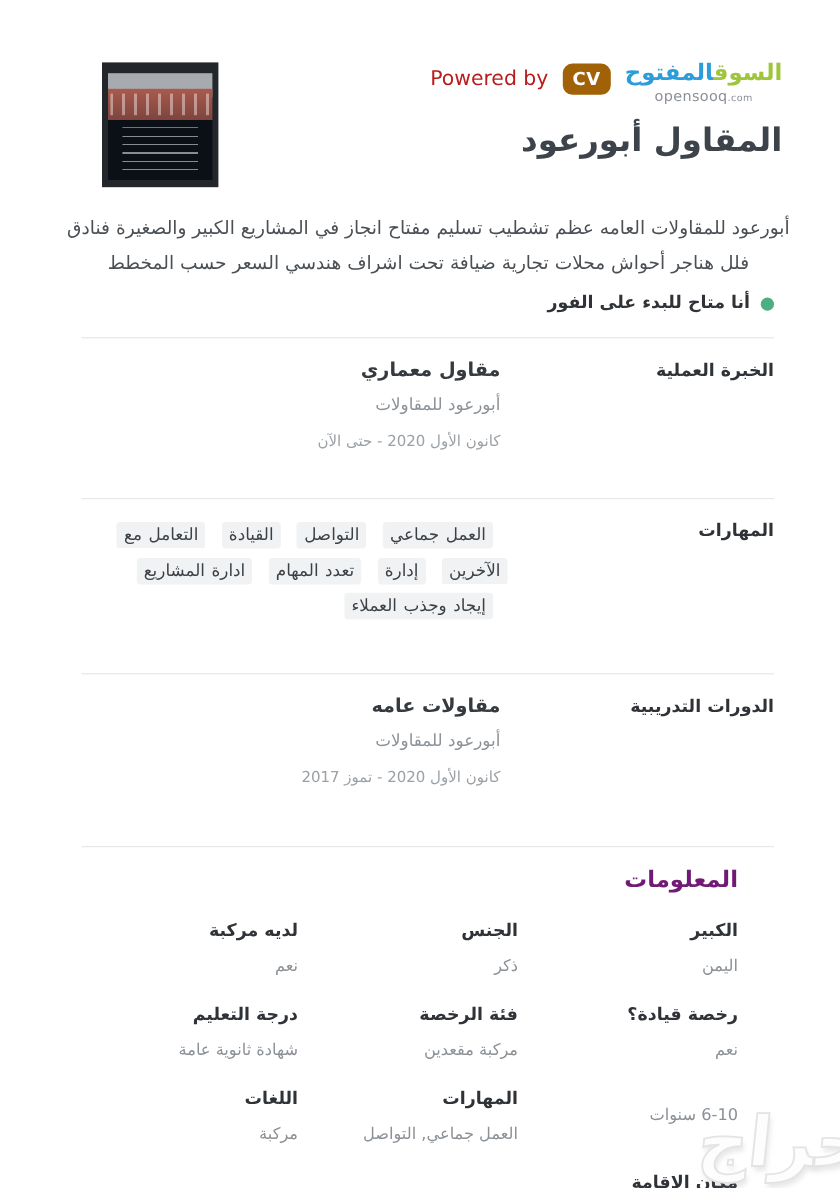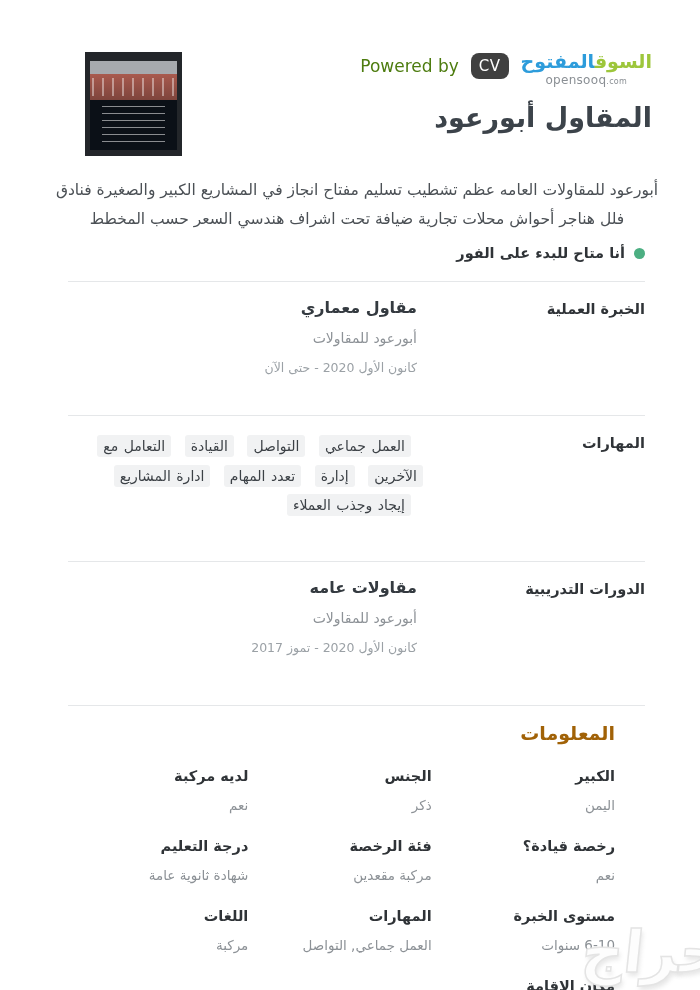--- a/index.html
+++ b/index.html
@@ -23,23 +23,23 @@
   }
   .photo .overlay{
     position:absolute;left:5px;right:5px;top:48px;bottom:6px;background:rgba(10,14,22,.92);
   }
   .photo .overlay:after{
     content:"";position:absolute;inset:6px 12px;opacity:.65;
     background:repeating-linear-gradient(rgba(255,255,255,.8) 0 1px,transparent 1px 7px);
   }
   .header-right{flex:1;display:flex;flex-direction:column;}
   .brand-row{display:flex;justify-content:flex-end;align-items:flex-start;gap:12px;}
-  .powered-by{font-size:17px;color:#4d7c0f;font-weight:500;padding-top:4px;}
+  .powered-by{font-size:17px;color:#b91c1c;font-weight:500;padding-top:4px;}
   .cv-badge{
-    background:#404040;color:#fff;font-weight:normal;font-size:15px;
+    background:#a16207;color:#fff;font-weight:bold;font-size:15px;
     padding:4px 8px;border-radius:8px;letter-spacing:.5px;margin-top:1px;
   }
   .brand-logo{display:flex;flex-direction:column;align-items:center;line-height:1;}
   .brand-logo .logo-line{direction:rtl;font-weight:bold;font-size:19px;}
   .logo-green{color:#9dc63b;}
   .logo-blue{color:#2d9cdb;}
   .logo-domain{font-size:12px;color:#8a8f94;margin-top:3px;letter-spacing:.3px;}
   .logo-domain .tld{font-size:8px;}
   .page-title{
     direction:rtl;text-align:right;font-size:27px;font-weight:bold;color:#3c434a;
@@ -63,21 +63,21 @@
   .sec-label{flex:0 0 200px;font-weight:bold;font-size:14.5px;color:#2f3337;padding-top:3px;}
   .sec-content{flex:1;text-align:right;}
   .entry-title{font-weight:bold;font-size:16px;color:#343a40;}
   .entry-company{font-size:14px;color:#8d9297;margin-top:13px;}
   .entry-period{font-size:12.5px;color:#9ba1a6;margin-top:14px;}
   .tags{font-size:14px;line-height:2.1;color:#3c4146;word-spacing:1px;}
   .tag{background:#f1f2f3;padding:3px 6px;border-radius:3px;margin-inline-end:2px;margin-inline-start:6px;
        -webkit-box-decoration-break:clone;box-decoration-break:clone;}
   
   .info-heading{
-    direction:rtl;text-align:right;font-size:19px;font-weight:bold;color:#a16207;
+    direction:rtl;text-align:right;font-size:19px;font-weight:bold;color:#701a75;
     margin:16px 85px 0 65px;
   }
   .info-grid{
     direction:rtl;display:grid;grid-template-columns:repeat(3,1fr);
     margin:24px 85px 0 65px;row-gap:24px;
   }
   .info-cell{text-align:right;}
   .info-label{font-weight:bold;font-size:14.5px;color:#2f3337;}
   .info-value{font-size:13.5px;color:#8c9196;margin-top:13px;min-height:17px;}
   
@@ -180,21 +180,20 @@
     </div>
     <div class="info-cell">
       <div class="info-label">فئة الرخصة</div>
       <div class="info-value">مركبة مقعدين</div>
     </div>
     <div class="info-cell">
       <div class="info-label">درجة التعليم</div>
       <div class="info-value">شهادة ثانوية عامة</div>
     </div>
     <div class="info-cell">
-      <div class="info-label">مستوى الخبرة</div>
       <div class="info-value">6-10 سنوات</div>
     </div>
     <div class="info-cell">
       <div class="info-label">المهارات</div>
       <div class="info-value">العمل جماعي, التواصل</div>
     </div>
     <div class="info-cell">
       <div class="info-label">اللغات</div>
       <div class="info-value">مركبة</div>
     </div>

